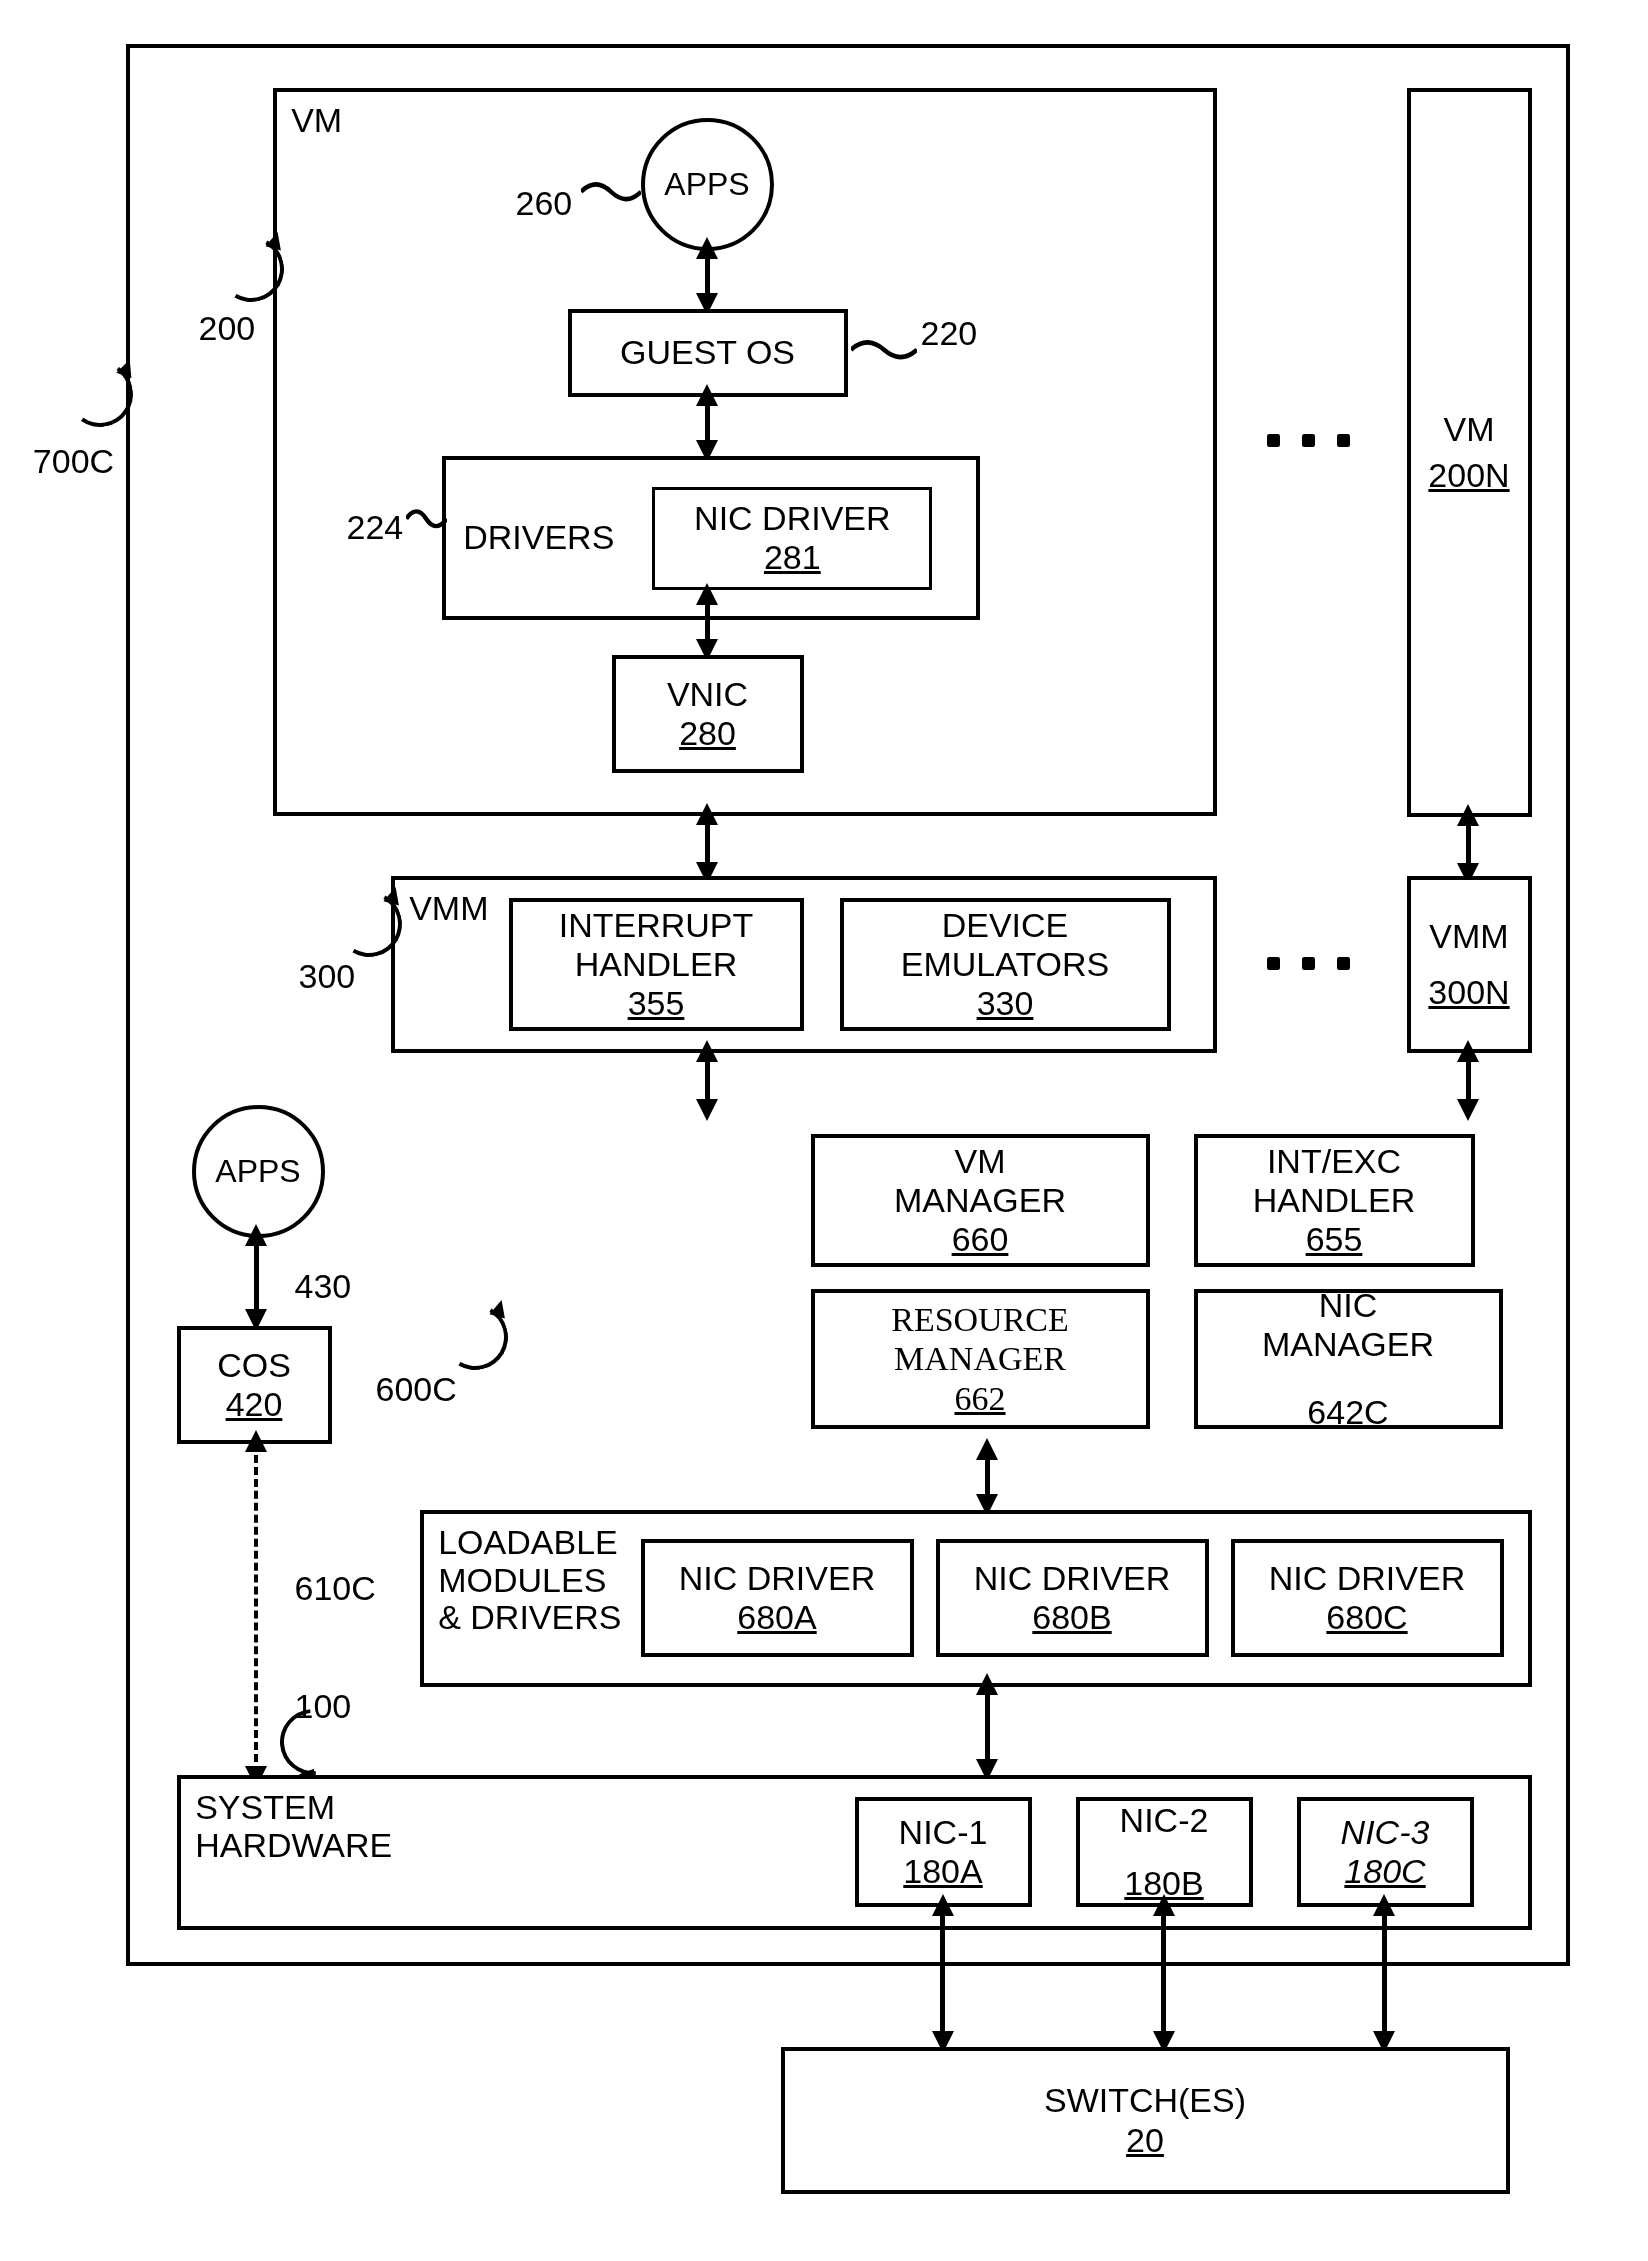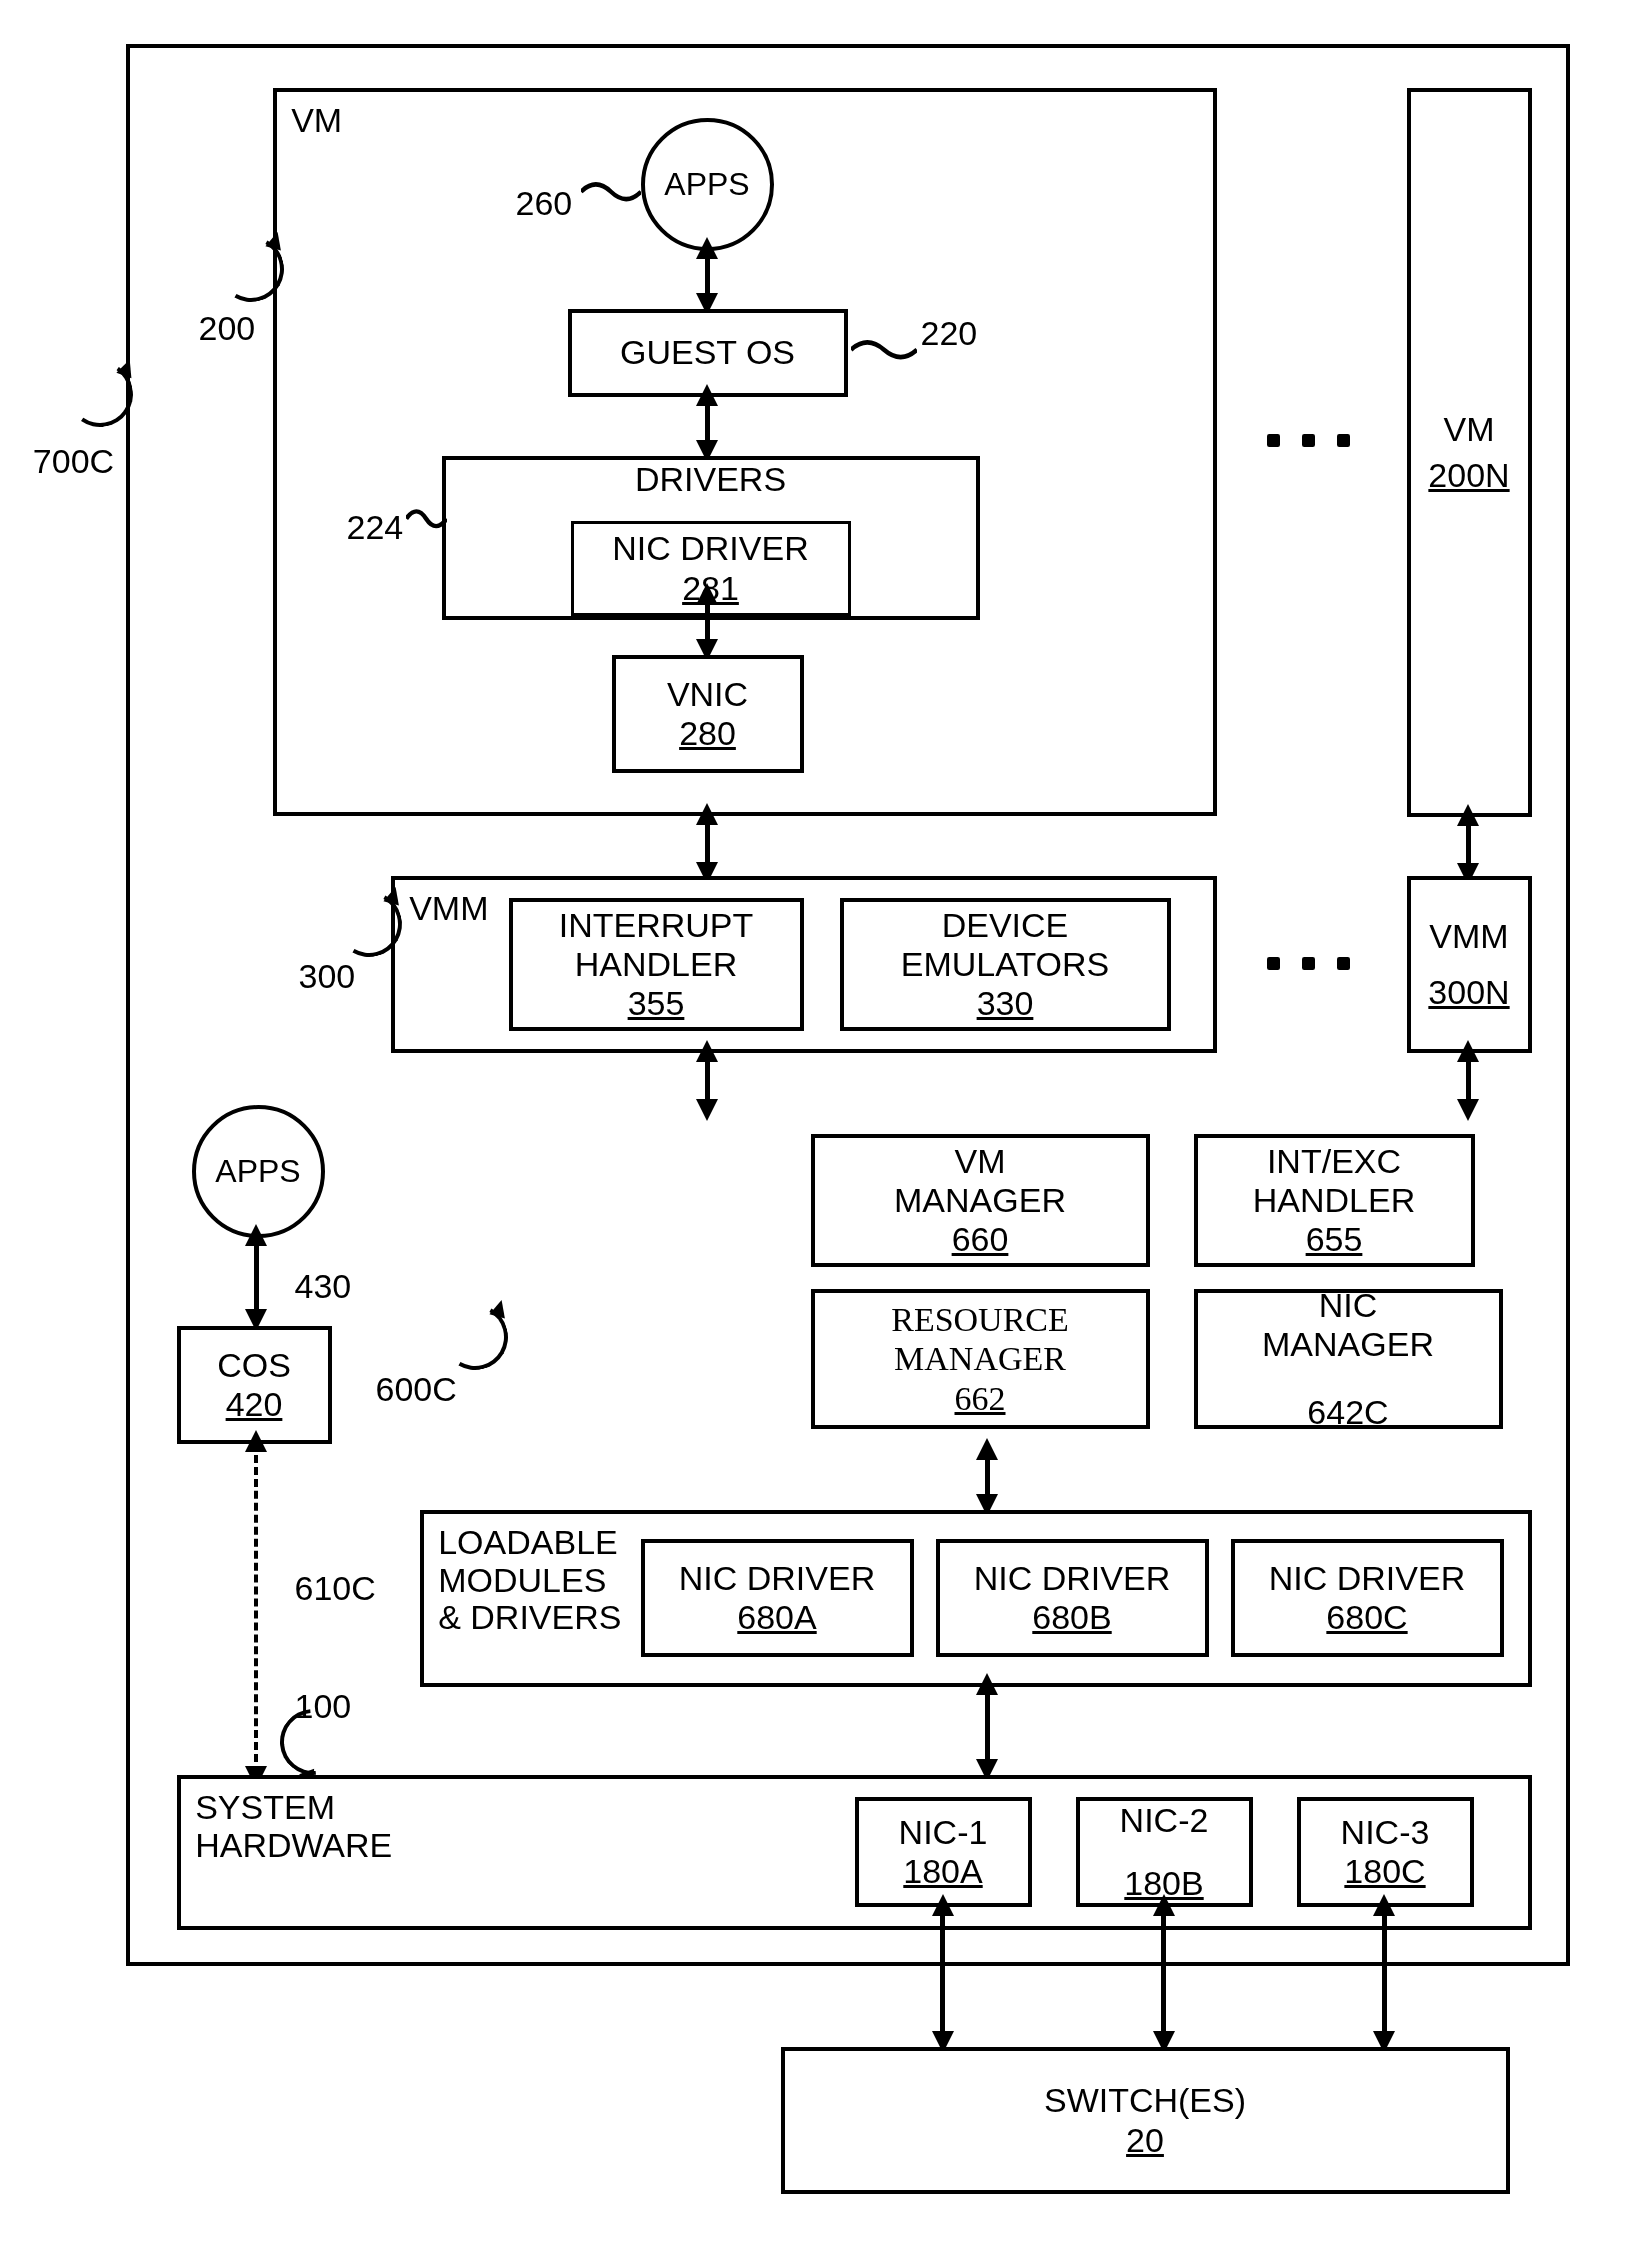--- a/index.html
+++ b/index.html
@@ -126,21 +126,21 @@
   </div>
   <div class="ref" style="left:891px; top:270px;">220</div>
   <svg style="position:absolute; left:821px; top:291px; width:66px; height:29.5px;" viewBox="0 0 90 40">
       <path d="M0 20 Q22 0 45 20 T90 20" stroke="#000" stroke-width="6" fill="none"></path>
     </svg>
 
   <div class="arrow vert" style="left:675px; top:354px; height:52px;"></div>
   <div class="arrow-head-up" style="left:666px; top:340px;"></div>
   <div class="arrow-head-down" style="left:666px; top:396px;"></div>
 
-  <div class="box" style="left:412px; top:412px; width:538px; height:164px; flex-direction:column; justify-content:flex-start; gap:22px; padding:0 17.7px;">
+  <div class="box" style="left:412px; top:412px; width:538px; height:164px; flex-direction:row; justify-content:flex-start; gap:38px; padding:0 17.7px;">
     <span>DRIVERS</span>
     <div class="box" style="position:relative; width:280px; height:103px; border-width:3.7px;">
       <span>NIC DRIVER</span>
       <span class="u">281</span>
     </div>
   </div>
   <div class="ref" style="left:317px; top:464px;">224</div>
   <svg style="position:absolute; left:376px; top:460px; width:41px; height:29.5px;" viewBox="0 0 55 40">
       <path d="M0 20 Q14 0 27 20 T55 20" stroke="#000" stroke-width="6" fill="none"></path>
     </svg>
@@ -279,21 +279,21 @@
   </div>
 
   <div class="box" style="left:825px; top:1753px; width:177px; height:110px;">
     <span>NIC-1</span>
     <span class="u">180A</span>
   </div>
   <div class="box" style="left:1046px; top:1753px; width:177px; height:110px;justify-content:space-between;">
     <span>NIC-2</span>
     <span class="u">180B</span>
   </div>
-  <div class="box" style="left:1267px; top:1753px; width:177px; height:110px;">
+  <div class="box" style="left:1267px; top:1753px; width:177px; height:110px;font-style:italic;">
     <span>NIC-3</span>
     <span class="u">180C</span>
   </div>
 
   <div class="arrow vert" style="left:910px; top:1863px; height:133px;"></div>
   <div class="arrow-head-up" style="left:902px; top:1850px;"></div>
   <div class="arrow-head-down" style="left:902px; top:1987px;"></div>
 
   <div class="arrow vert" style="left:1131px; top:1863px; height:133px;"></div>
   <div class="arrow-head-up" style="left:1123px; top:1850px;"></div>

